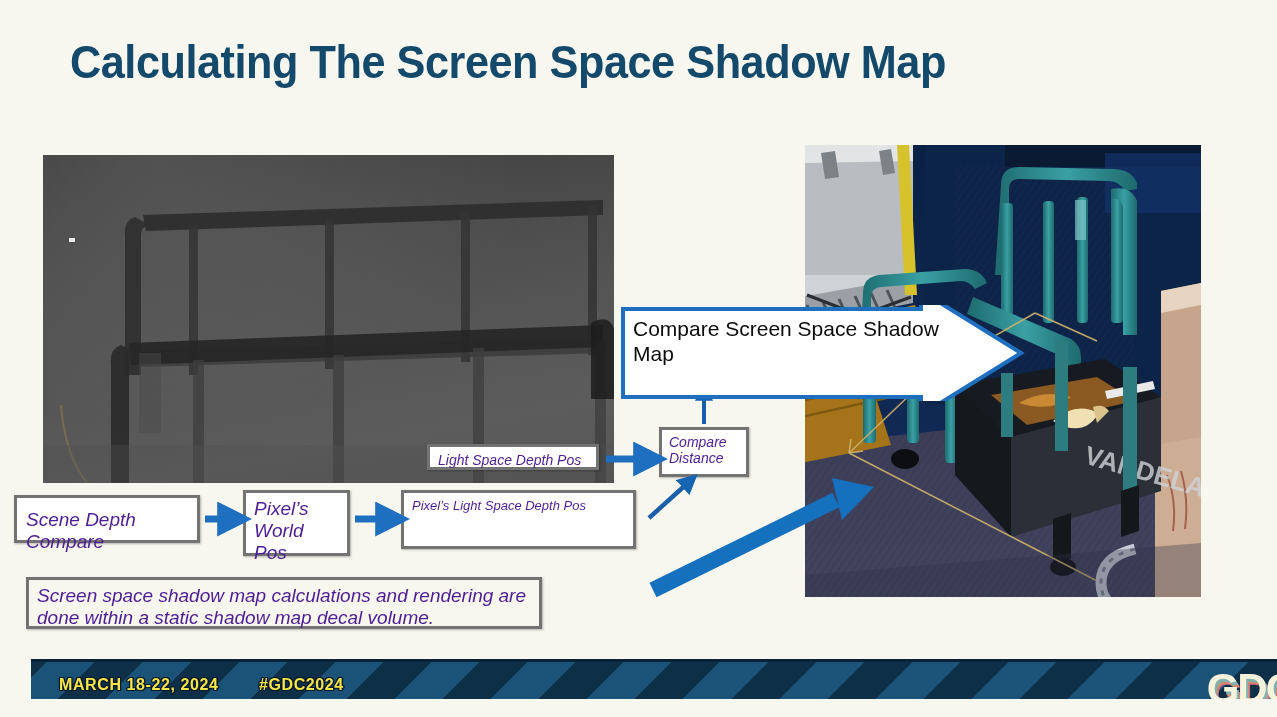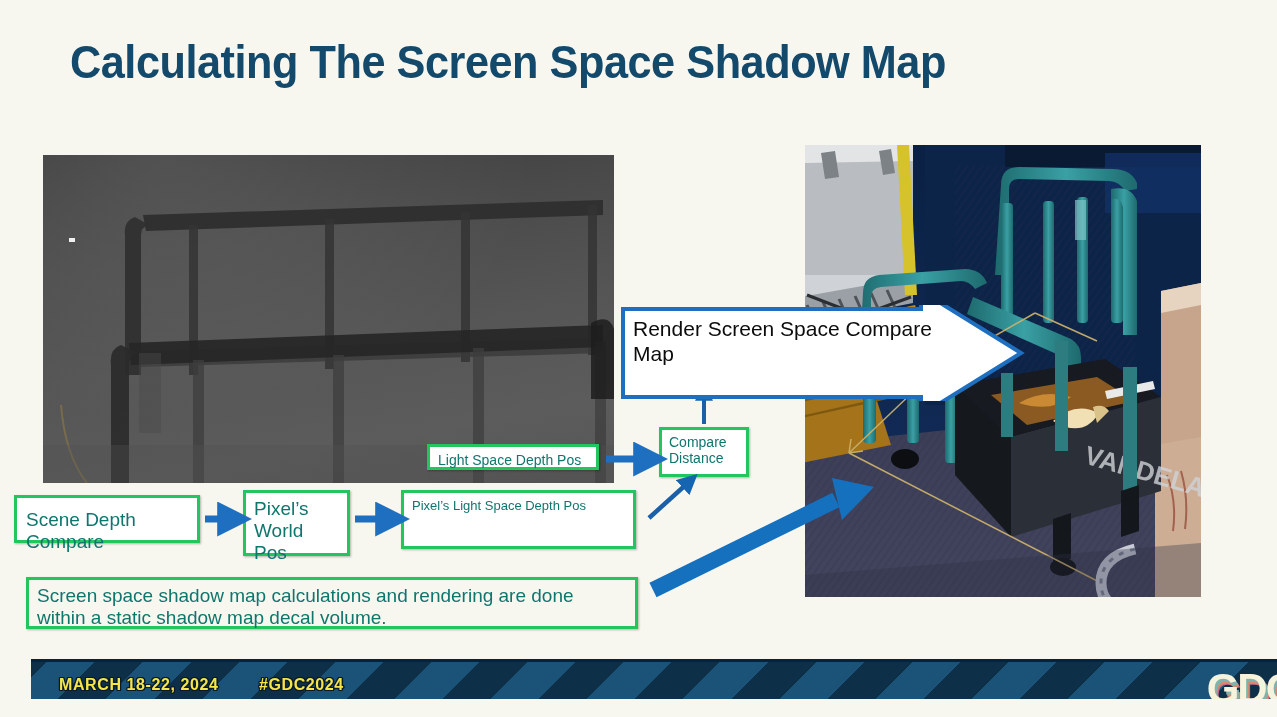--- a/index.html
+++ b/index.html
@@ -36,36 +36,37 @@
   .dot-highlight{position:absolute;left:26px;top:83px;width:6px;height:4px;background:#f1f1f1;}
 
   
   #scene-image{left:805px;top:145px;width:396px;height:452px;
     background:linear-gradient(185deg,#0b1f3e 0%, #0e2a52 30%, #122b55 55%, #2b2f4d 70%, #3a3c56 100%);
   }
 
   
   .fbox{
     position:absolute;
-    border:3px solid #22c55e;
+    border:3px solid #737373;
     background:#ffffff;
-    color:#0f766e;
+    color:#4c1d95;
     font-family:"Liberation Sans", sans-serif;
     box-sizing:border-box;
     padding:4px 8px;
     line-height:1.16;
     box-shadow:1px 1px 2px rgba(0,0,0,0.28);
+    font-style:italic;
   }
   #box-light-space{left:427px;top:444px;width:172px;height:26px;font-size:14px;padding:5px 8px;}
   #box-compare{left:659px;top:427px;width:90px;height:50px;font-size:14px;padding:4px 7px;}
   #box-scene-depth{left:14px;top:495px;width:186px;height:48px;font-size:19px;padding:11px 9px;}
   #box-world-pos{left:243px;top:490px;width:107px;height:66px;font-size:19px;padding:5px 8px;}
   #box-light-depth{left:401px;top:490px;width:235px;height:59px;font-size:13px;padding:5px 8px;}
   #box-caption{
-    left:26px;top:577px;width:612px;height:52px;font-size:19px;
+    left:26px;top:577px;width:516px;height:52px;font-size:19px;
     background:#f8f7ef;padding:5px 8px;
   }
 
   
   .arrow-svg{position:absolute;overflow:visible;pointer-events:none;}
 
   
   #block-arrow{position:absolute;left:621px;top:305px;width:405px;height:96px;}
   #block-arrow .label{
     position:absolute;left:12px;top:12px;width:320px;
@@ -318,21 +319,21 @@
     <g>
       <path d="M653,590 L836,500" stroke="#1570bd" stroke-width="16" stroke-linecap="butt"></path>
       <path d="M874,487 L832,478 L842,520 Z" fill="#1570bd"></path>
     </g>
   </svg>
 
   <div id="block-arrow">
     <svg width="405" height="96" viewBox="0 0 405 96" style="position:absolute;left:0;top:0;">
       <path d="M2,4 L300,4 L300,-14 L400,48 L300,110 L300,92 L2,92 Z" fill="#ffffff" stroke="#1f6fc0" stroke-width="4" stroke-linejoin="miter"></path>
     </svg>
-    <div class="label">Render Screen Space Compare Map</div>
+    <div class="label">Compare Screen Space Shadow Map</div>
   </div>
 
   <div id="footer">
     <div class="footer-text" id="footer-date">MARCH 18-22, 2024</div>
     <div class="footer-text" id="footer-hashtag">#GDC2024</div>
     <div id="gdc-logo">GDC</div>
   </div>
 
 </div>
 

